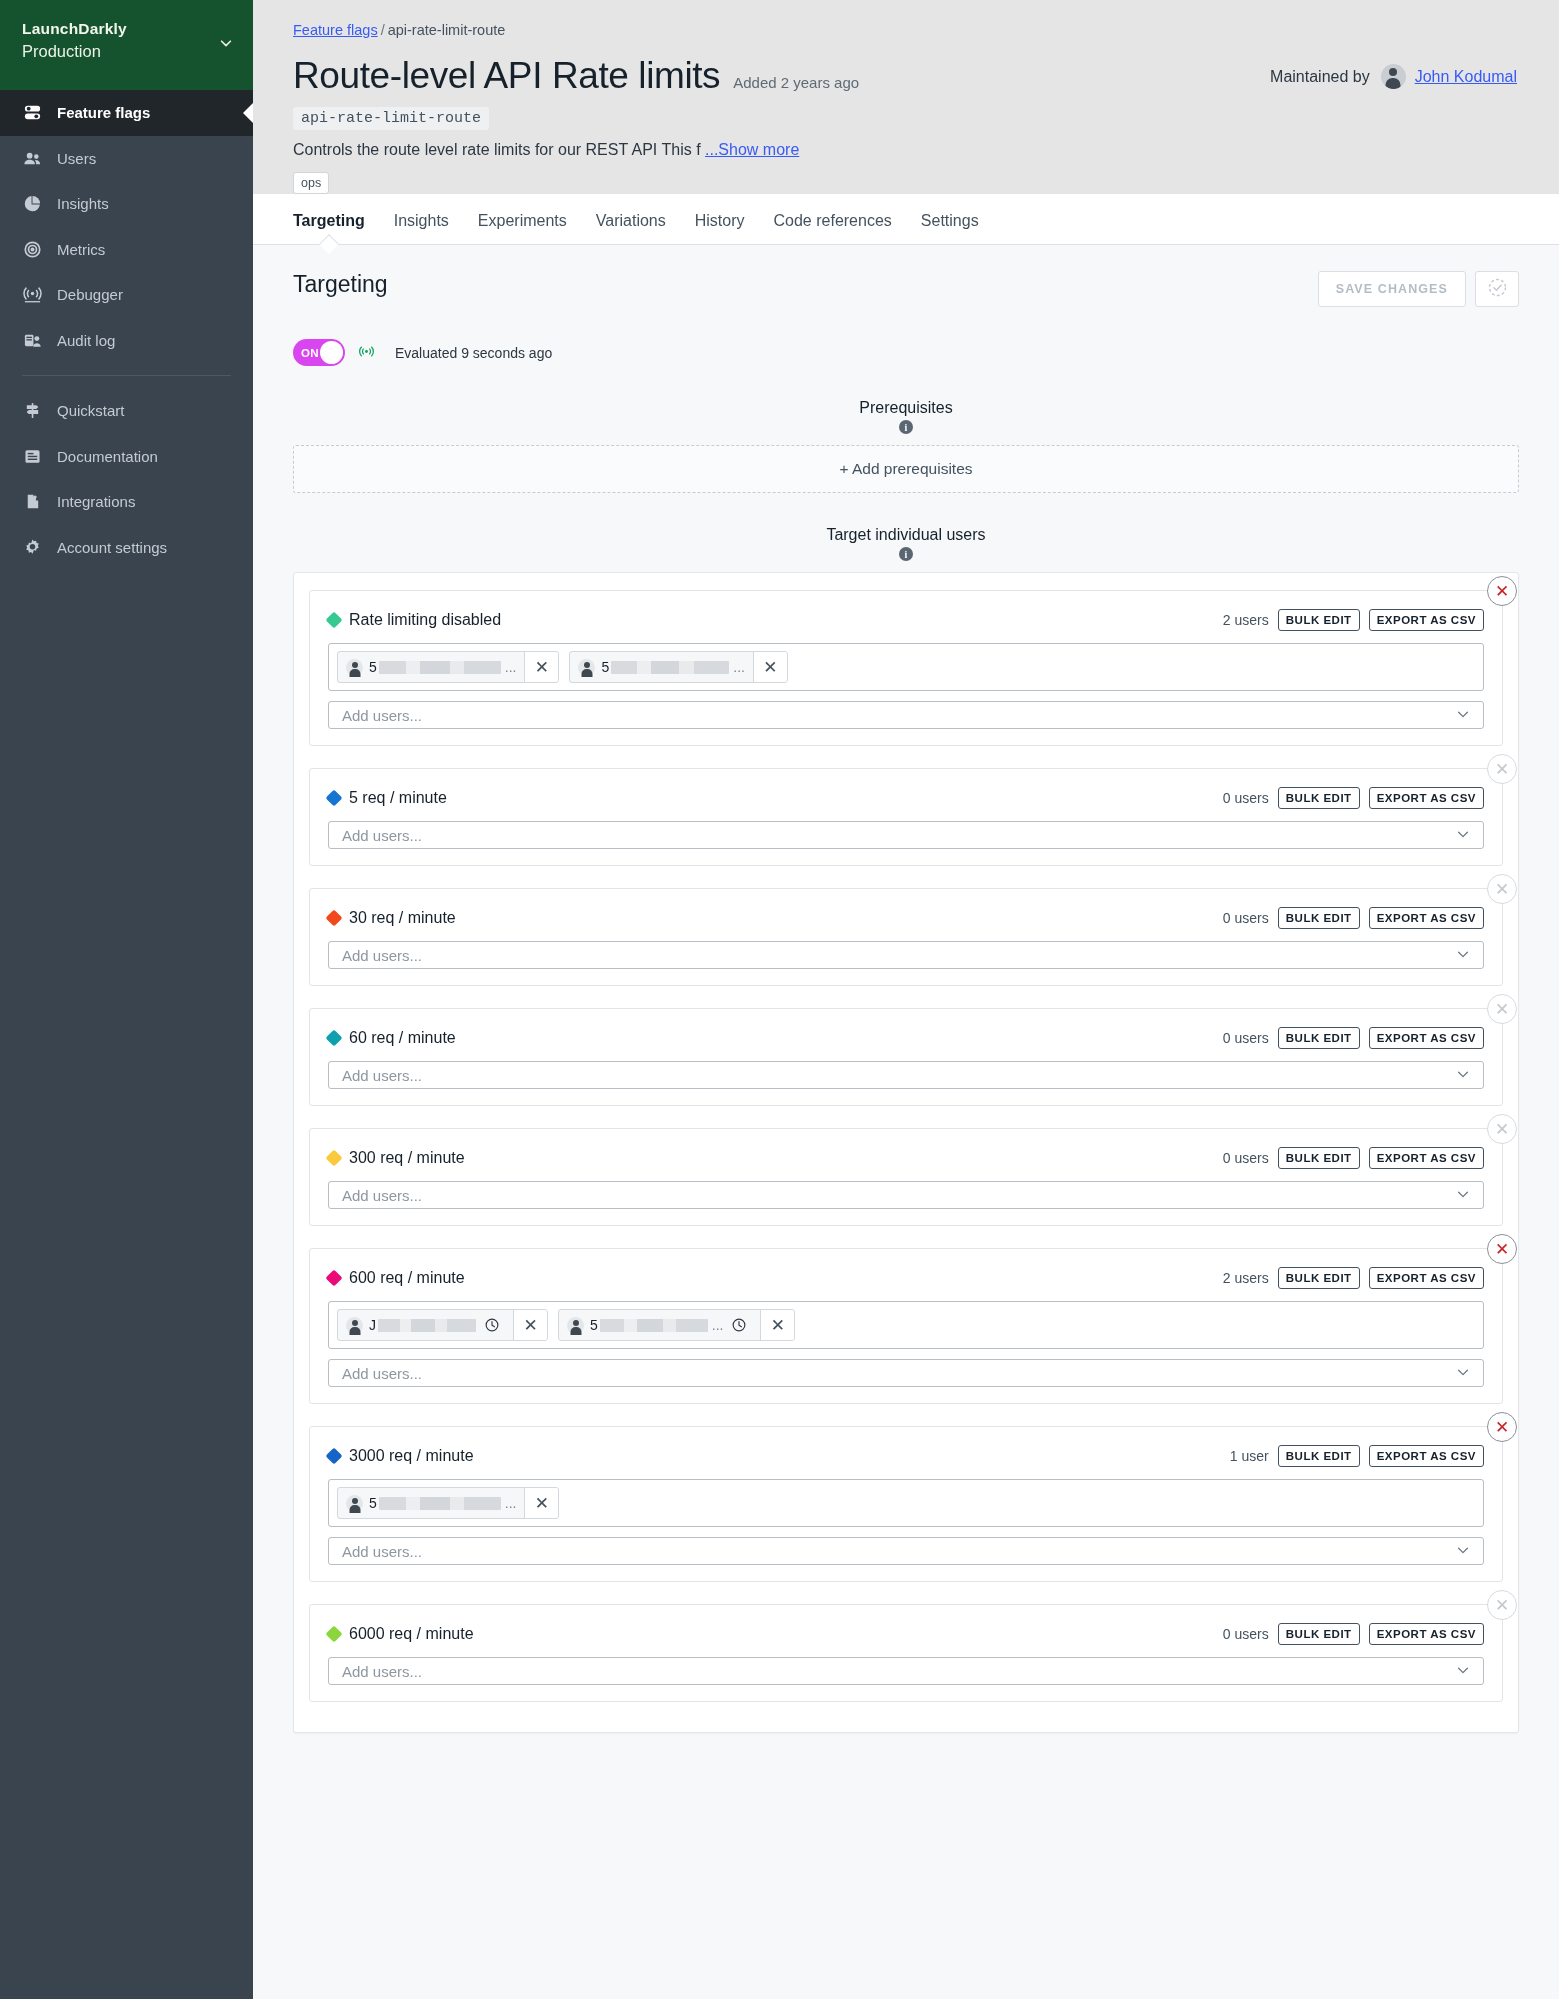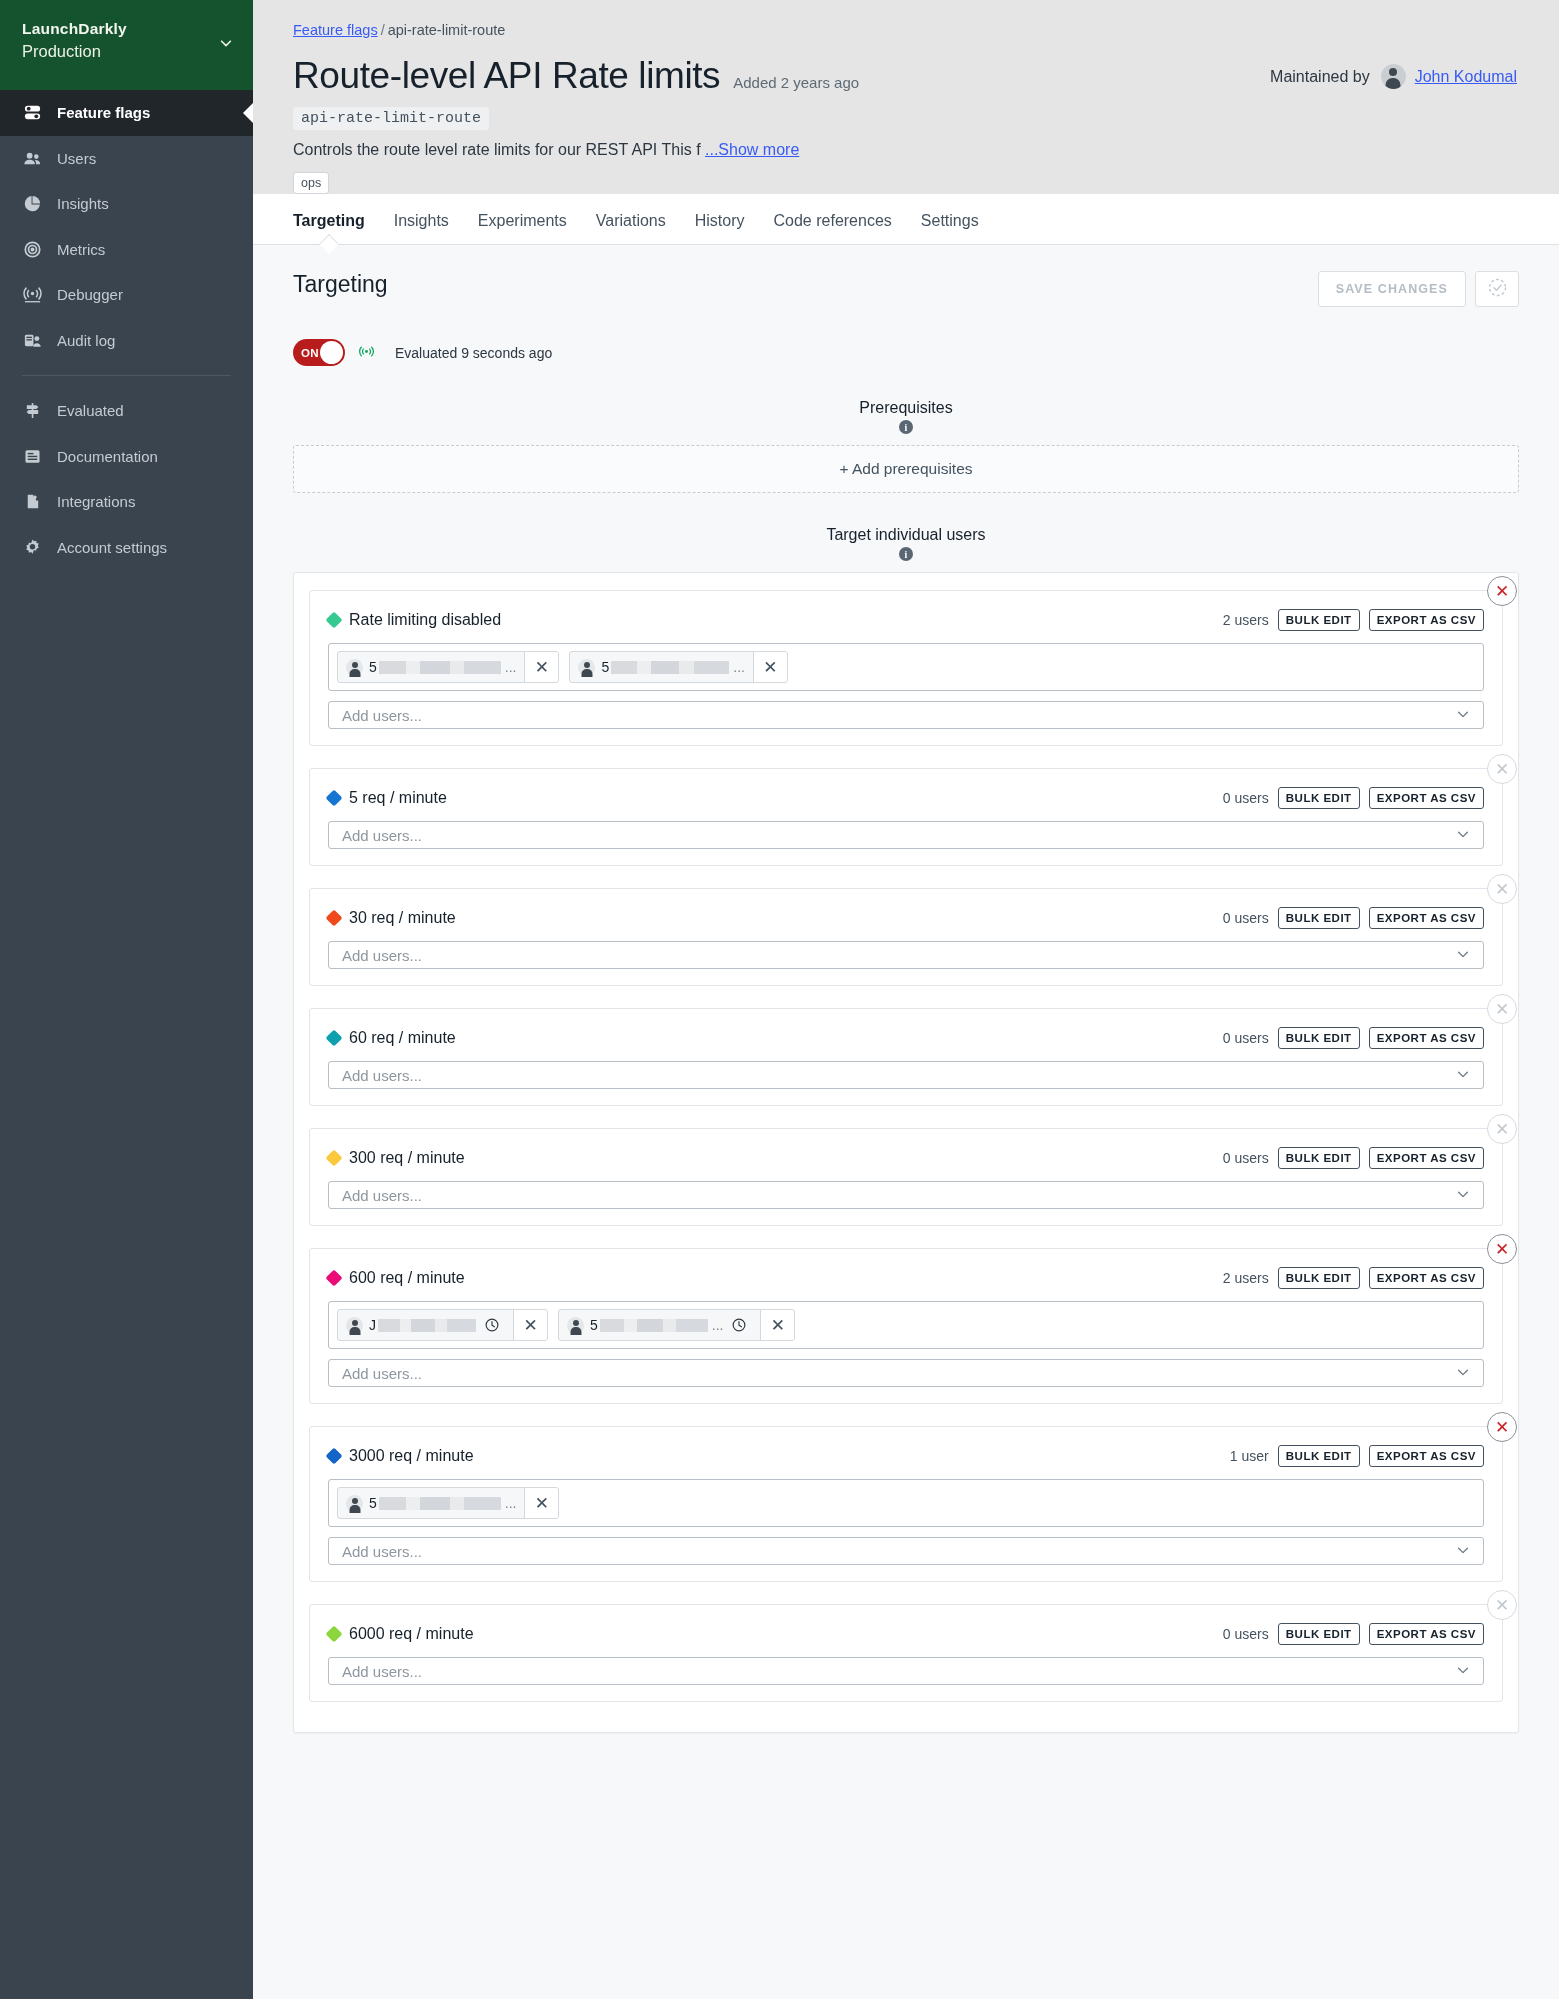--- a/index.html
+++ b/index.html
@@ -252,21 +252,21 @@
     cursor: pointer;
   }
 
   .toggle-row {
     display: flex;
     align-items: center;
     margin-top: 32px;
   }
   .toggle {
     width: 52px; height: 27px;
-    background: #b91c1c;
+    background: #d946ef;
     border-radius: 14px;
     position: relative;
     cursor: pointer;
     flex: 0 0 52px;
   }
   .toggle .lbl {
     position: absolute;
     left: 8px; top: 50%;
     transform: translateY(-50%);
     color: #fff;
@@ -594,21 +594,21 @@
       <div class="nav-divider"></div>
 
       <div class="nav-item">
         <span class="ic">
           <svg width="19" height="19" viewBox="0 0 20 20" fill="#c4cbd2">
             <rect x="9.2" y="2" width="1.7" height="16" rx=".6"></rect>
             <path d="M4 4.4h10l2.2 2-2.2 2H4z"></path>
             <path d="M16 9.6H6l-2.2 2 2.2 2h10z"></path>
           </svg>
         </span>
-        <span>Evaluated</span>
+        <span>Quickstart</span>
       </div>
 
       <div class="nav-item">
         <span class="ic">
           <svg width="19" height="19" viewBox="0 0 20 20" fill="#c4cbd2">
             <rect x="2.6" y="3.4" width="14.8" height="13.2" rx="1.6"></rect>
             <rect x="5" y="6.2" width="6" height="1.5" fill="#3a444e"></rect>
             <rect x="5" y="9.2" width="10" height="1.5" fill="#3a444e"></rect>
             <rect x="5" y="12.2" width="10" height="1.5" fill="#3a444e"></rect>
           </svg>

